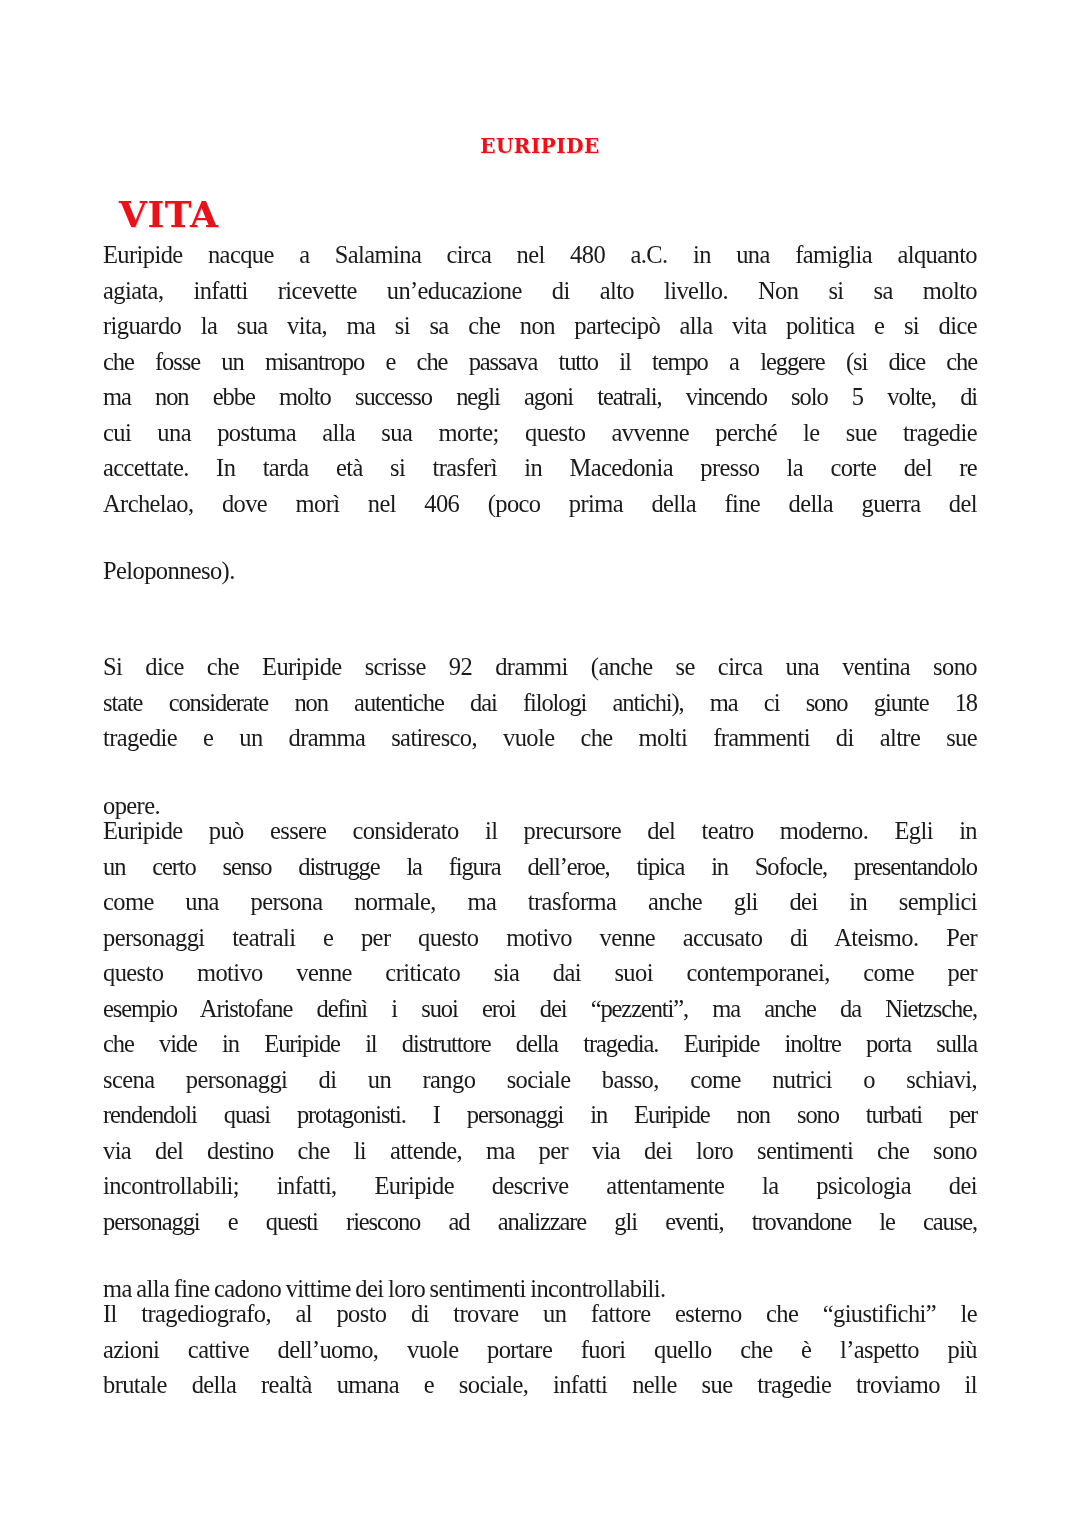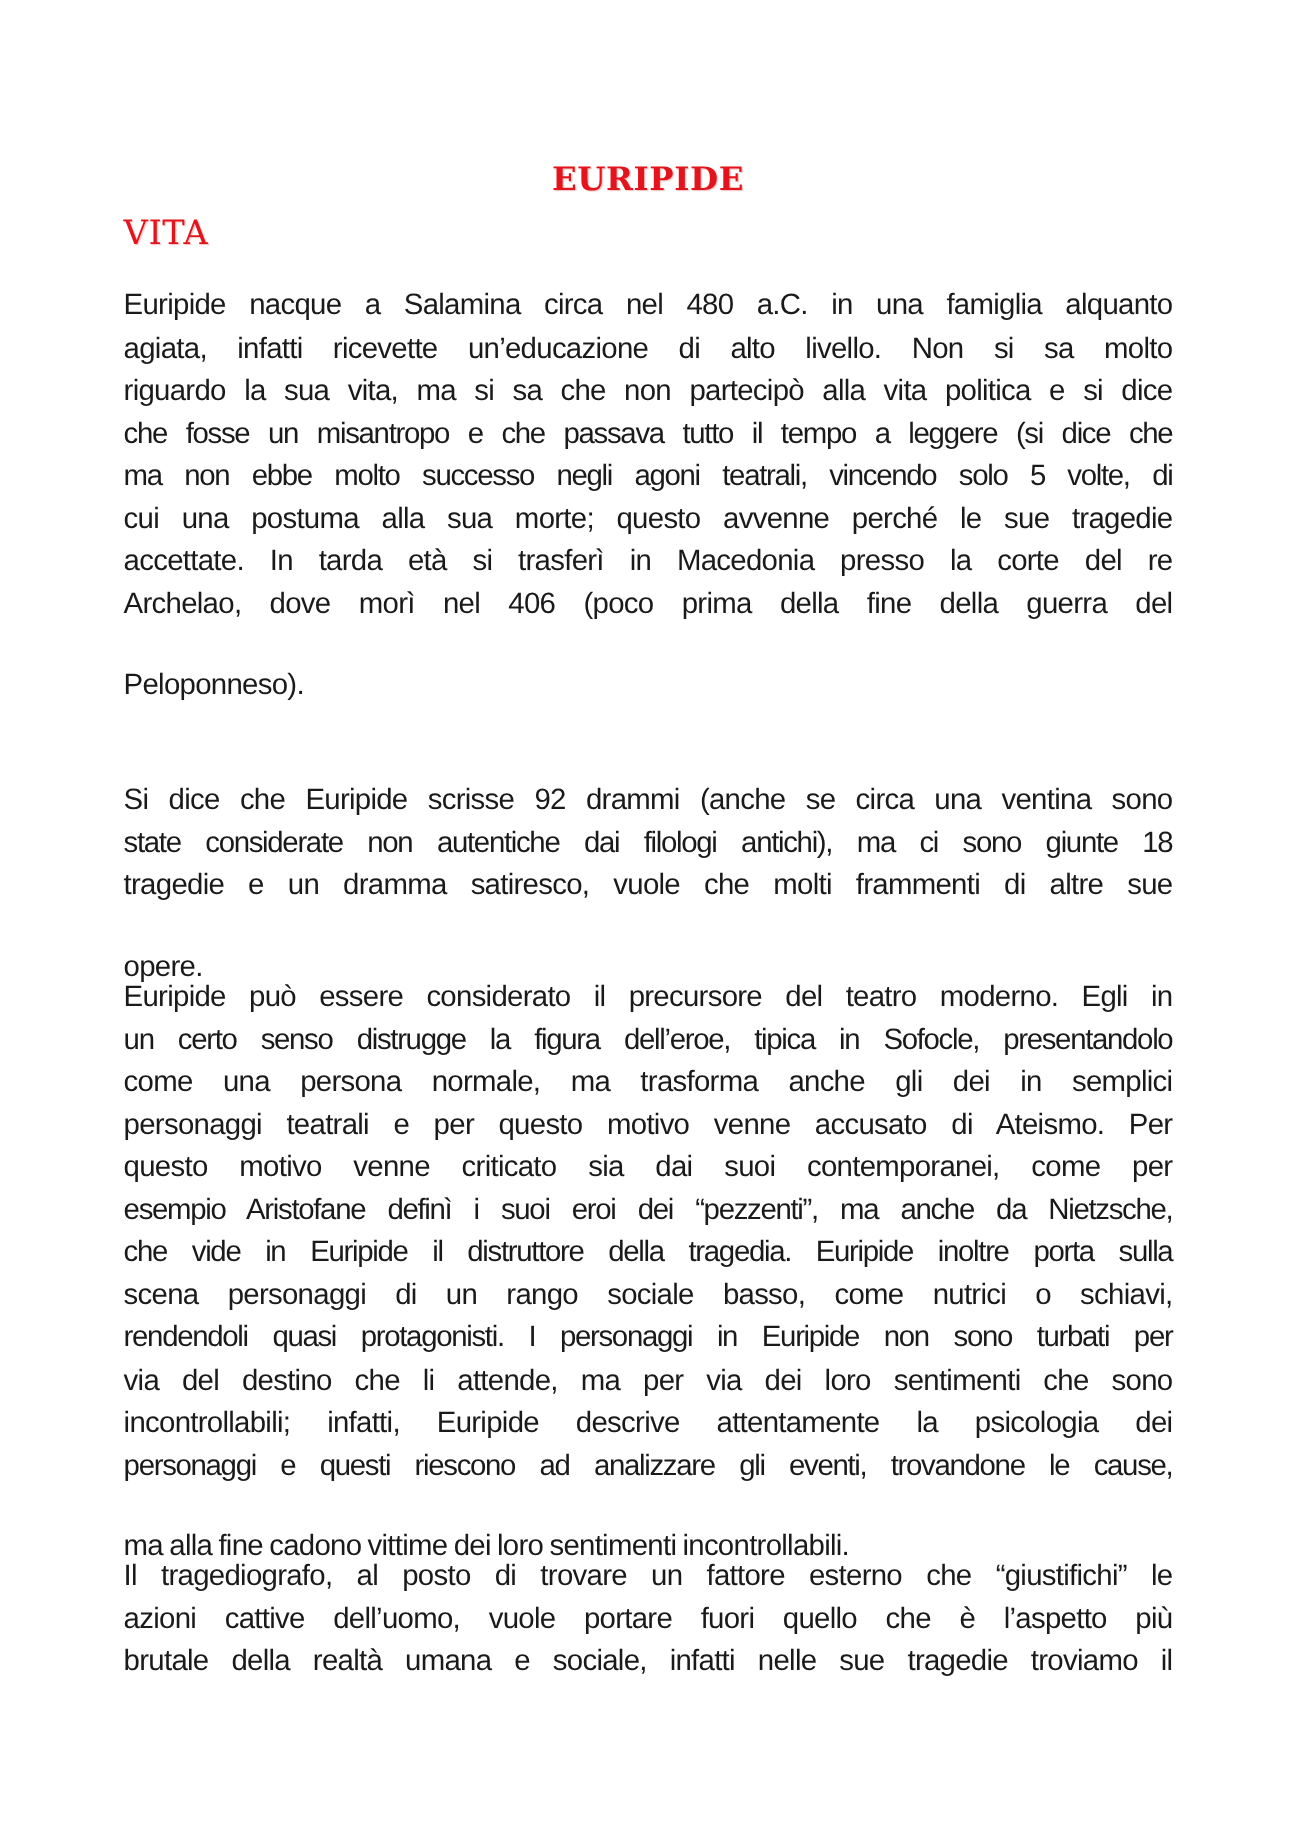--- a/index.html
+++ b/index.html
@@ -21,56 +21,57 @@
       background: #ffffff;
     }
     .doc-title {
       position: absolute;
       top: 134px;
       left: 0;
       width: 1080px;
       text-align: center;
       font-family: "DejaVu Serif", serif;
       font-weight: bold;
-      font-size: 27px;
+      font-size: 20px;
       letter-spacing: 0.5px;
       color: #e3141b;
       text-shadow: 1px 1px 1px rgba(180,0,0,0.25);
       margin: 0;
     }
     .section-heading {
       position: absolute;
       top: 177px;
       left: 103px;
       font-family: "DejaVu Serif", serif;
-      font-weight: normal;
-      font-size: 28px;
+      font-weight: bold;
+      font-size: 36px;
       letter-spacing: 0.5px;
       color: #e3141b;
       text-shadow: 1px 1px 1px rgba(180,0,0,0.25);
-      margin: 0;
+      margin: 16px;
     }
     .para {
       position: absolute;
       left: 103px;
       width: 874px;
       margin: 0;
       font-family: "Liberation Sans", sans-serif;
       font-size: 24.5px;
       color: #1a1a1a;
     }
     .line {
       display: block;
       height: 35.5px;
       line-height: 35.5px;
       text-align: justify;
       text-align-last: justify;
       white-space: nowrap;
       letter-spacing: -0.6px;
       word-spacing: -1px;
+      font-family: Liberation Serif, serif;
     }
     .line.last {
       text-align-last: left;
       text-align: left;
     }
     .line > span {
       display: inline-block;
       width: 100%;
       text-align: justify;
       text-align-last: justify;

